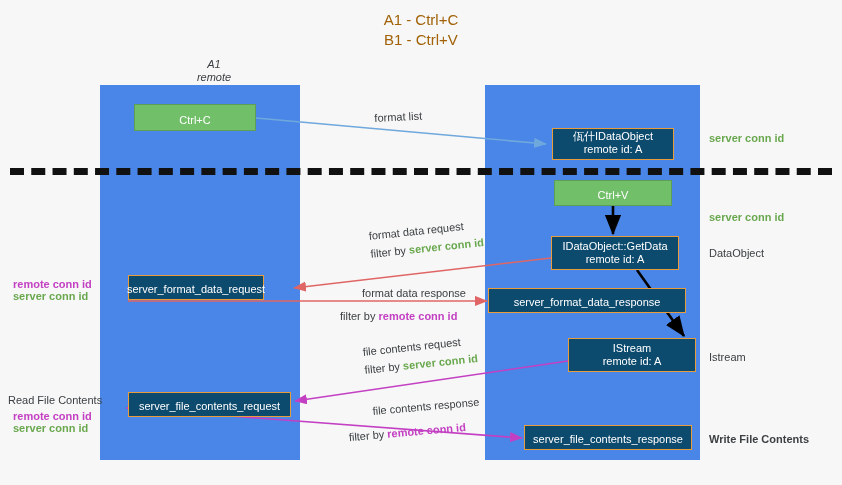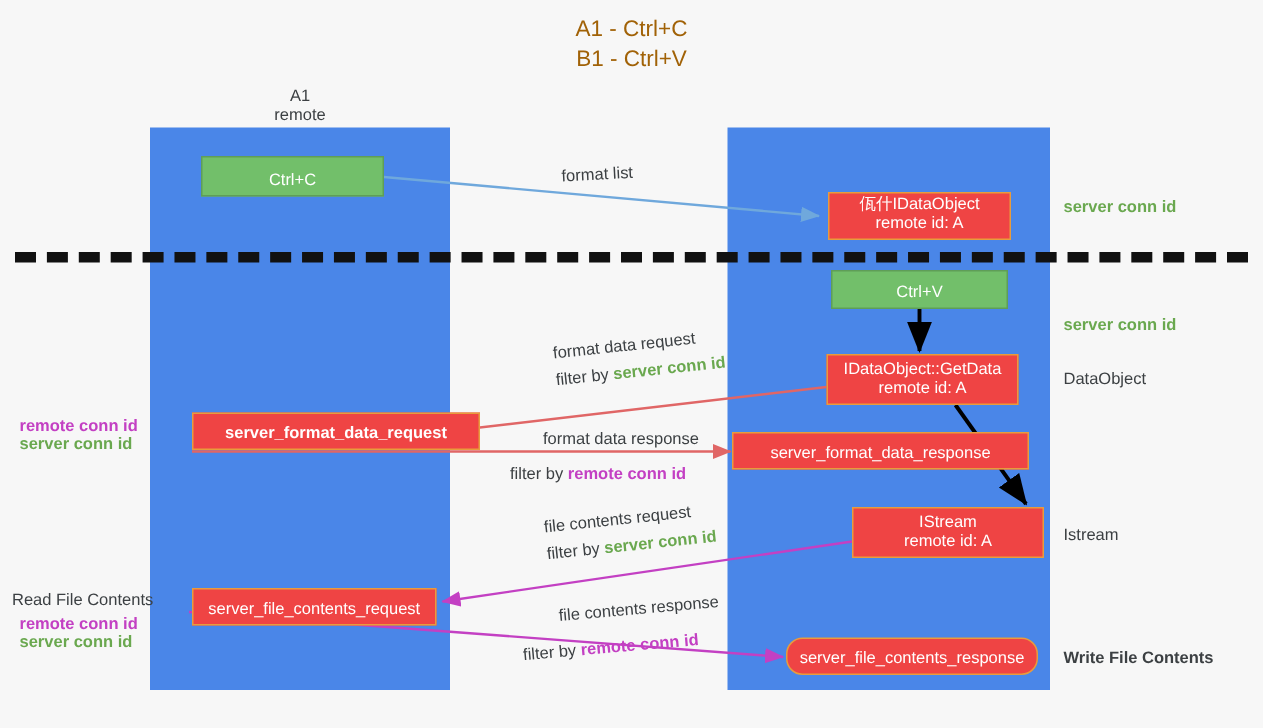--- a/index.html
+++ b/index.html
@@ -17,21 +17,21 @@
   
   #title{
     left:0;top:10px;width:842px;text-align:center;
     font-size:15px;line-height:20px;color:#a16207;
   }
 
   
   .lane-head{
     text-align:center;font-size:11px;line-height:13px;color:#3c4043;
   }
-  #head-a1{left:130px;top:58px;width:140px;}
+  #head-a1{left:144px;top:58px;width:140px;font-style:italic;}
   #head-b1{left:530px;top:58px;width:140px;}
 
   
   .lane{background:#4a86e8;}
   #lane-a1{left:100px;top:85px;width:200px;height:375px;}
   #lane-b1{left:485px;top:85px;width:215px;height:375px;}
 
   
   #divider{
     left:10px;top:168px;width:822px;height:0;
@@ -40,21 +40,21 @@
 
   
   .node{
     box-sizing:border-box;
     display:flex;flex-direction:column;
     align-items:center;justify-content:flex-end;
     color:#ffffff;font-size:11px;line-height:13px;
     text-align:center;padding:3px 6px;
   }
   .node.green{background:#6aa84f;background:#72bf6a;border:1px solid #5f9e57;}
-  .node.orange{background:#ef4444;border:1px solid #e89c3c;}
+  .node.orange{background:#0c4a6e;border:1px solid #e89c3c;}
   .node .l2{font-size:11px;}
 
   
   .lbl{font-size:11px;line-height:14px;color:#3c4043;white-space:nowrap;}
   .lbl.dark12{font-size:11px;}
   .green-t{color:#6aa84f;font-weight:bold;}
   .purple-t{color:#c340c3;font-weight:bold;}
   .green-t2{color:#6aa84f;font-weight:bold;font-size:11px;}
   .purple-t2{color:#c340c3;font-weight:bold;font-size:11px;}
 
@@ -129,33 +129,33 @@
   <div class="abs node orange" style="left:551px;top:236px;width:128px;height:34px;">
     <div>IDataObject::GetData</div>
     <div class="l2">remote id: A</div>
   </div>
 
   <div class="abs node orange" style="left:568px;top:338px;width:128px;height:34px;">
     <div>IStream</div>
     <div class="l2">remote id: A</div>
   </div>
 
-  <div class="abs node orange" style="left:128px;top:275px;width:192px;height:25px;font-weight:bold;">
+  <div class="abs node orange" style="left:128px;top:275px;width:136px;height:25px;">
     <div>server_format_data_request</div>
   </div>
 
   <div class="abs node orange" style="left:488px;top:288px;width:198px;height:25px;">
     <div>server_format_data_response</div>
   </div>
 
   <div class="abs node orange" style="left:128px;top:392px;width:163px;height:25px;">
     <div>server_file_contents_request</div>
   </div>
 
-  <div class="abs node orange" style="left:524px;top:425px;width:168px;height:25px;border-radius:11px;">
+  <div class="abs node orange" style="left:524px;top:425px;width:168px;height:25px;">
     <div>server_file_contents_response</div>
   </div>
 
   <div class="abs lbl rot" style="left:374px;top:111px;transform:rotate(-3deg);">format list</div>
 
   <div class="abs rot" style="left:368px;top:229px;transform:rotate(-6deg);">
     <div class="lbl">format data request</div>
     <div class="lbl" style="margin-top:4px;">
       <span>filter by</span>
       <span class="green-t">server conn id</span>

